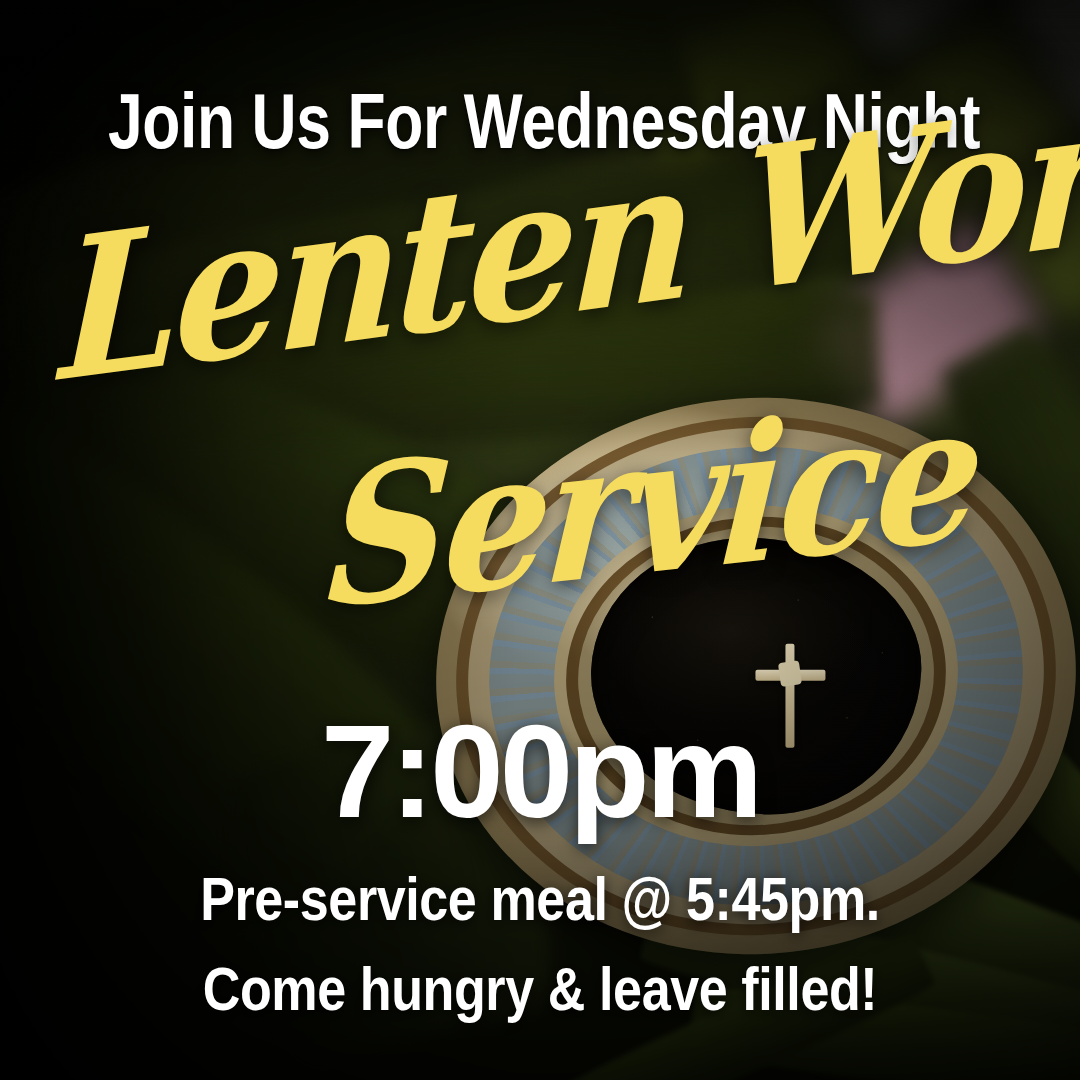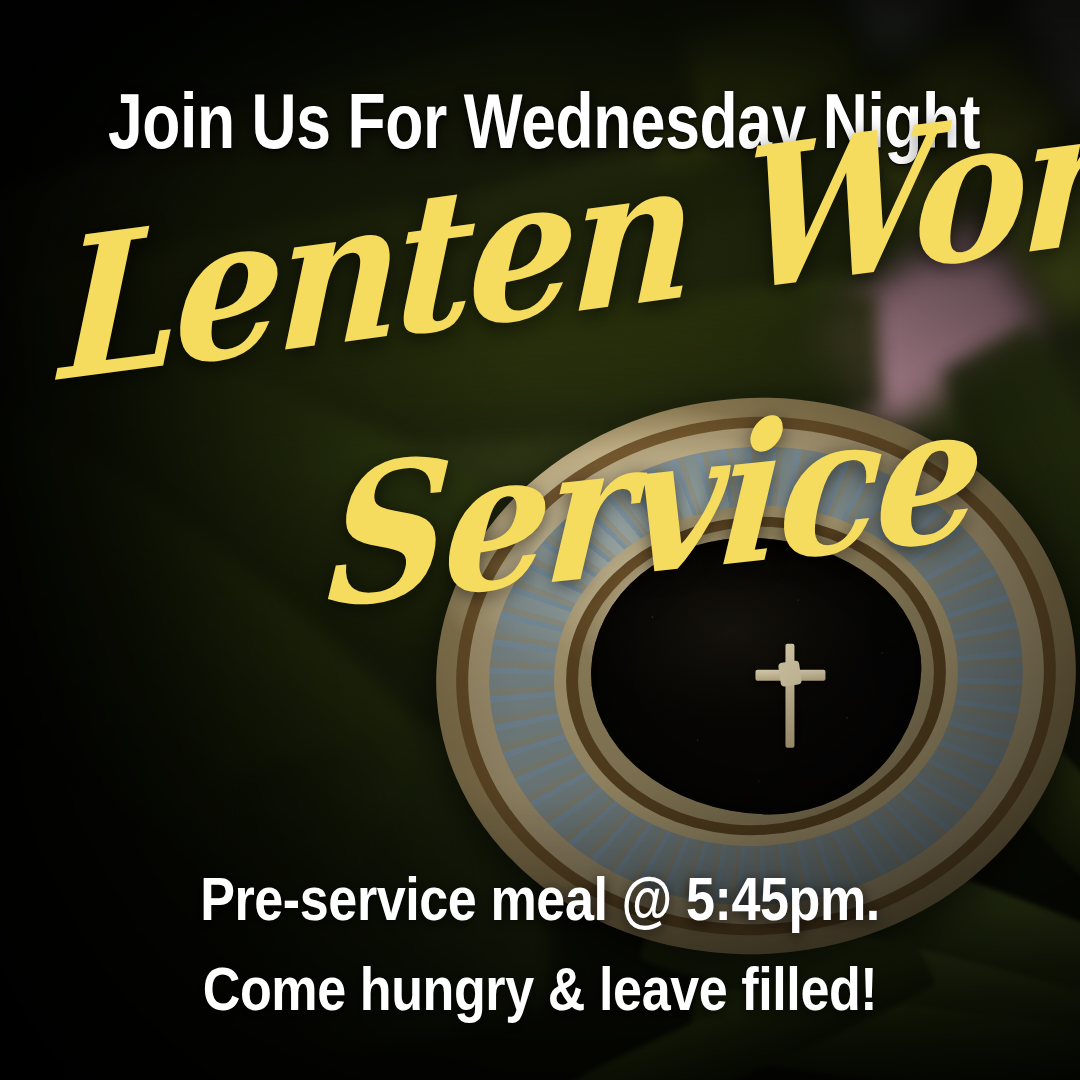--- a/index.html
+++ b/index.html
@@ -258,18 +258,19 @@
 
     <div class="vignette"></div>
   </div>
 
   <div class="txt headline">Join Us For Wednesday Night</div>
 
   <div class="txt script script-1">Lenten Worship</div>
 
   <div class="txt script script-2">Service</div>
 
+  <div class="txt time">7:00pm</div>
 
   <div class="txt sub sub-1">Pre-service meal @ 5:45pm.</div>
 
   <div class="txt sub sub-2">Come hungry &amp; leave filled!</div>
 
 </div>
 
 </body></html>

